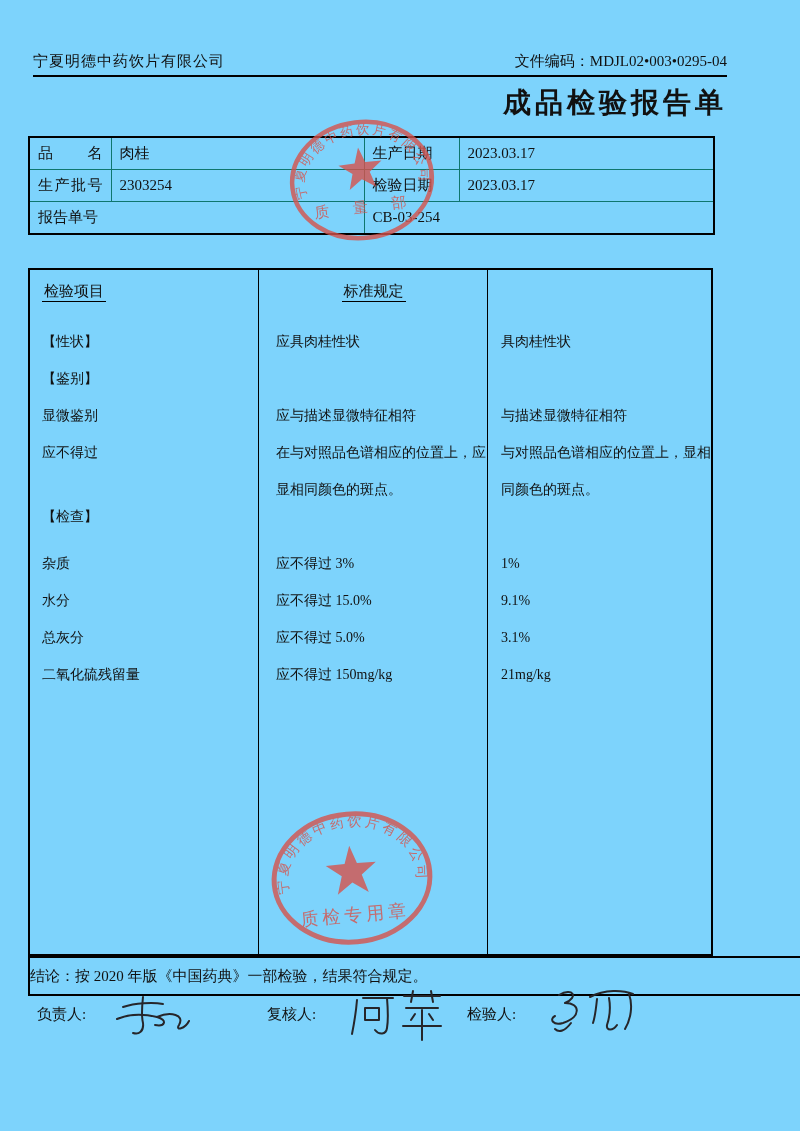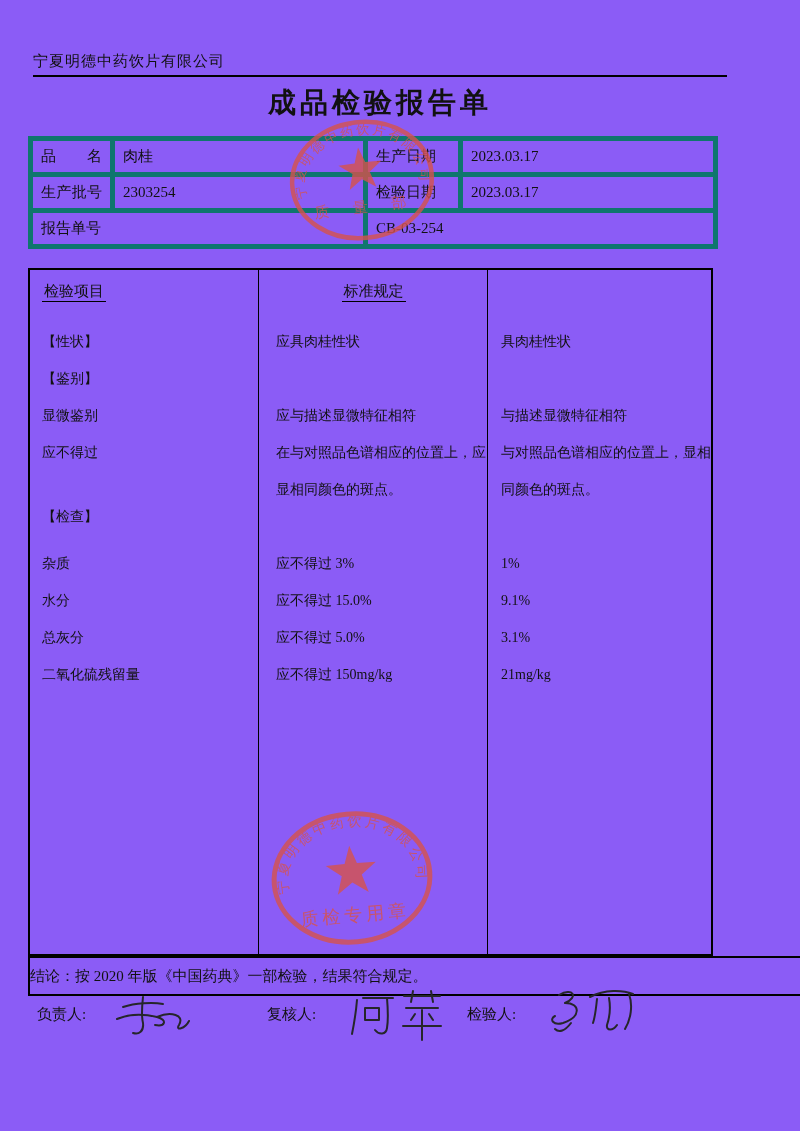--- a/index.html
+++ b/index.html
@@ -1,30 +1,30 @@
 <!DOCTYPE html>
 <html><head>
 <meta charset="utf-8">
 <style>
   html,body{margin:0;padding:0;background:#ffffff;}
   .page{
-    position:relative;width:800px;height:1131px;background:#8b5cf6;
+    position:relative;width:800px;height:1131px;background:#7dd3fc;
     font-family:"Liberation Serif","DejaVu Serif",serif;color:#111;
     overflow:hidden;
   }
   
   .hdr-company{position:absolute;left:33px;top:52px;font-size:15px;letter-spacing:1px;}
   .hdr-code{position:absolute;right:73px;top:52px;font-size:15px;}
   .hdr-rule{position:absolute;left:33px;top:75px;width:694px;height:2px;background:#000;}
-  .doc-title{position:absolute;left:33px;top:84px;width:694px;text-align:center;
+  .doc-title{position:absolute;left:33px;top:84px;width:694px;text-align:right;
     font-size:28px;font-weight:bold;letter-spacing:4px;}
   
   table.info{position:absolute;left:28px;top:136px;width:685px;border-collapse:collapse;
     table-layout:fixed;font-size:15px;}
-  table.info,table.info td{border:5px solid #0f766e;}
+  table.info,table.info td{border:1px solid #0f766e;}
   table.info{border:2px solid #000;}
   table.info td{height:31px;padding:0 8px;vertical-align:middle;overflow:hidden;white-space:nowrap;}
   td.jlabel{text-align:justify;text-align-last:justify;}
   
   .maintbl{position:absolute;left:28px;top:268px;width:681px;height:684px;
     border:2px solid #000;font-size:14px;}
   .vline{position:absolute;top:0;bottom:0;width:1px;background:#000;}
   .tline{position:absolute;height:24px;line-height:24px;white-space:nowrap;}
   .thead{position:absolute;top:9px;height:24px;line-height:24px;text-align:center;font-size:15px;}
   .thead span{border-bottom:1px solid #000;padding:0 2px 2px 2px;margin-top:36px;}
@@ -40,20 +40,21 @@
   
   .stamp{position:absolute;opacity:0.8;}
   .stamp text{font-family:"Liberation Serif","DejaVu Serif",serif;}
 </style>
 </head>
 <body>
 
 <div class="page">
 
   <div class="hdr-company">宁夏明德中药饮片有限公司</div>
+  <div class="hdr-code">文件编码：MDJL02•003•0295-04</div>
   <div class="hdr-rule"></div>
   <div class="doc-title">成品检验报告单</div>
 
   <table class="info">
     <colgroup>
         <col style="width:82px">
         <col style="width:253px">
         <col style="width:95px">
         <col style="width:255px">
       </colgroup>

